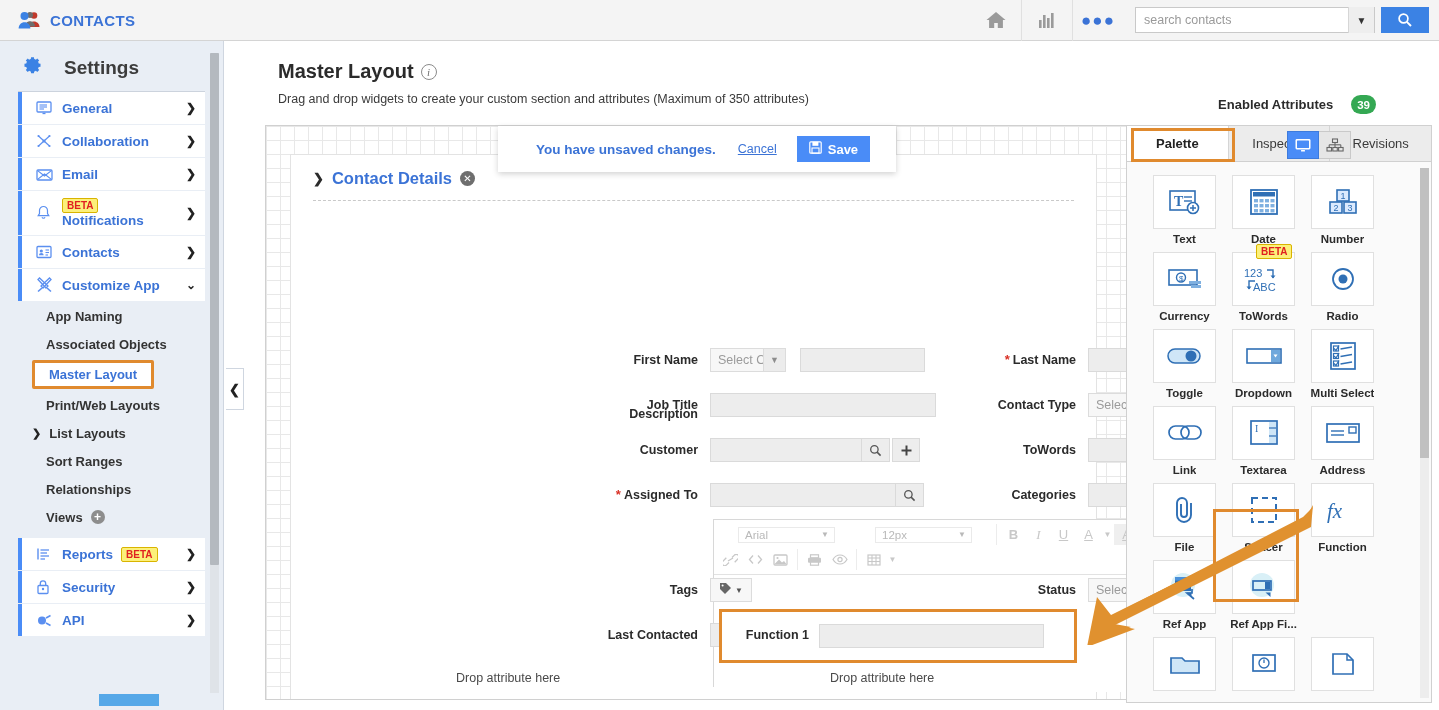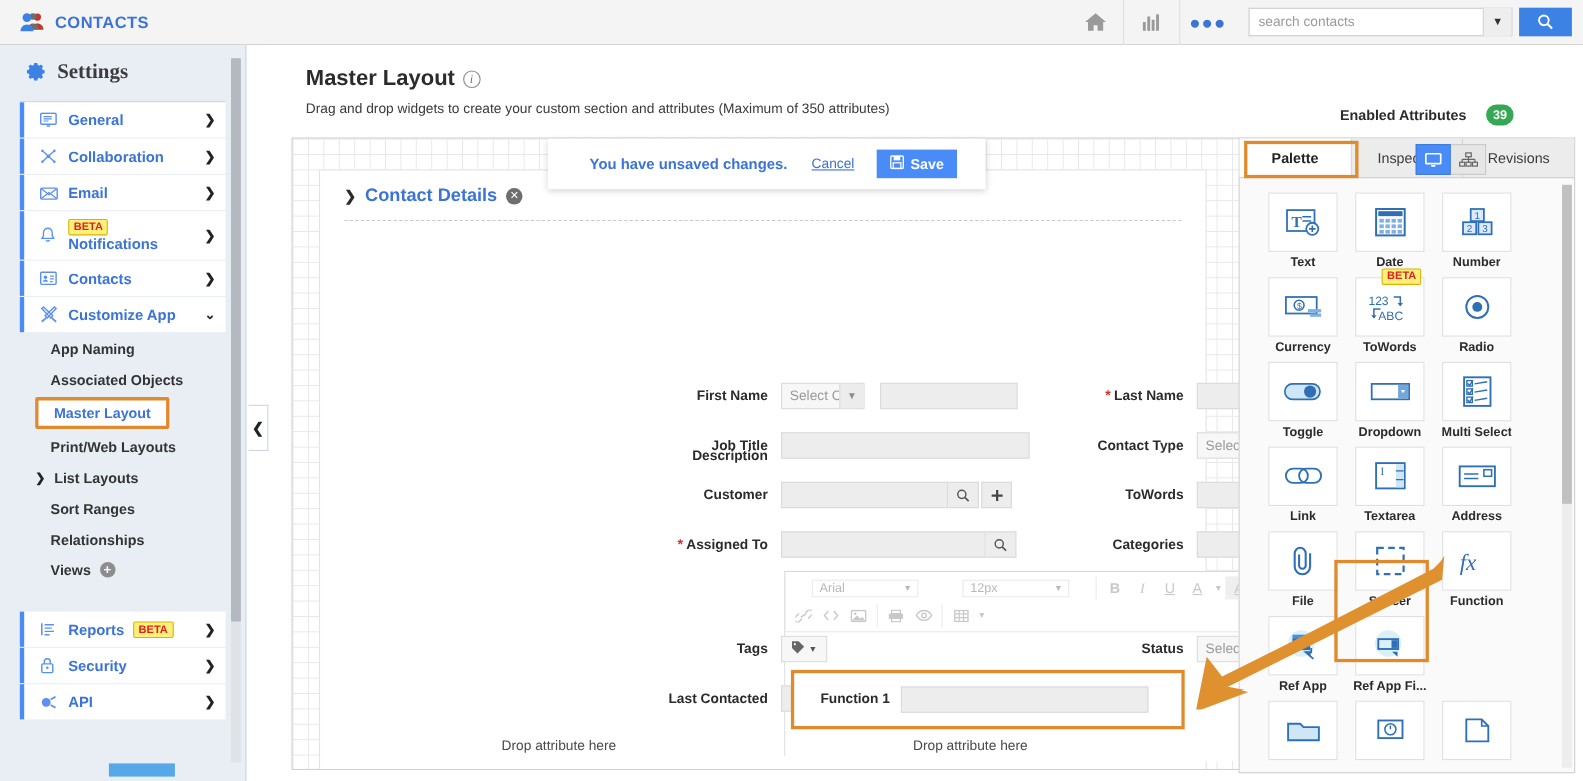--- a/index.html
+++ b/index.html
@@ -53,21 +53,21 @@
     width:48px; height:26px; background:#3b82e4; margin-left:6px;
     display:flex; align-items:center; justify-content:center; color:#fff;
   }
 
   
   #sidebar {
     position:absolute; left:0; top:41px; width:224px; height:669px;
     background:#e9eef5; border-right:1px solid #cfd6e0; overflow:hidden;
   }
   #settings-head {
-    display:flex; align-items:flex-start; gap:9px; padding:14px 0 12px 22px;font-family:Liberation Serif, serif;
+    display:flex; align-items:flex-end; gap:21px; padding:14px 0 12px 22px;
   }
   #settings-head .stitle { font-size:19px; font-weight:bold; color:#3c3c3c; }
   #nav-scroll { position:relative; }
   .nav-top-rule { height:1px; background:#ccd3dd; margin:0 18px 0 18px; }
   .navrow {
     position:relative; display:flex; align-items:center;
     height:32px; background:#fff; margin:0 18px 1px 18px;
     padding-left:14px; border-left:4px solid #4a8cf7;
   }
   .navrow.tall { height:44px; }
@@ -478,21 +478,21 @@
       <span>Sort Ranges</span>
     </div>
     <div class="subitem">
       <span>Relationships</span>
     </div>
     <div class="subitem">
       <span>Views</span>
       <span class="plus-circle">+</span>
     </div>
 
-    <div class="navrow" style="margin-top:24px">
+    <div class="navrow" style="margin-top:7px">
       <span class="nicon">
         <svg width="15" height="14" viewBox="0 0 15 14">
             <line x1="2" y1="1.5" x2="2" y2="12.5" stroke="#5b8ff0" stroke-width="1.4"></line>
             <line x1="4.5" y1="3" x2="13" y2="3" stroke="#5b8ff0" stroke-width="1.3"></line>
             <line x1="4.5" y1="6" x2="11" y2="6" stroke="#5b8ff0" stroke-width="1.3"></line>
             <line x1="4.5" y1="9" x2="13" y2="9" stroke="#5b8ff0" stroke-width="1.3"></line>
             <line x1="4.5" y1="12" x2="9" y2="12" stroke="#5b8ff0" stroke-width="1.3"></line>
           </svg>
       </span>
       <span class="nlabel">Reports</span>

